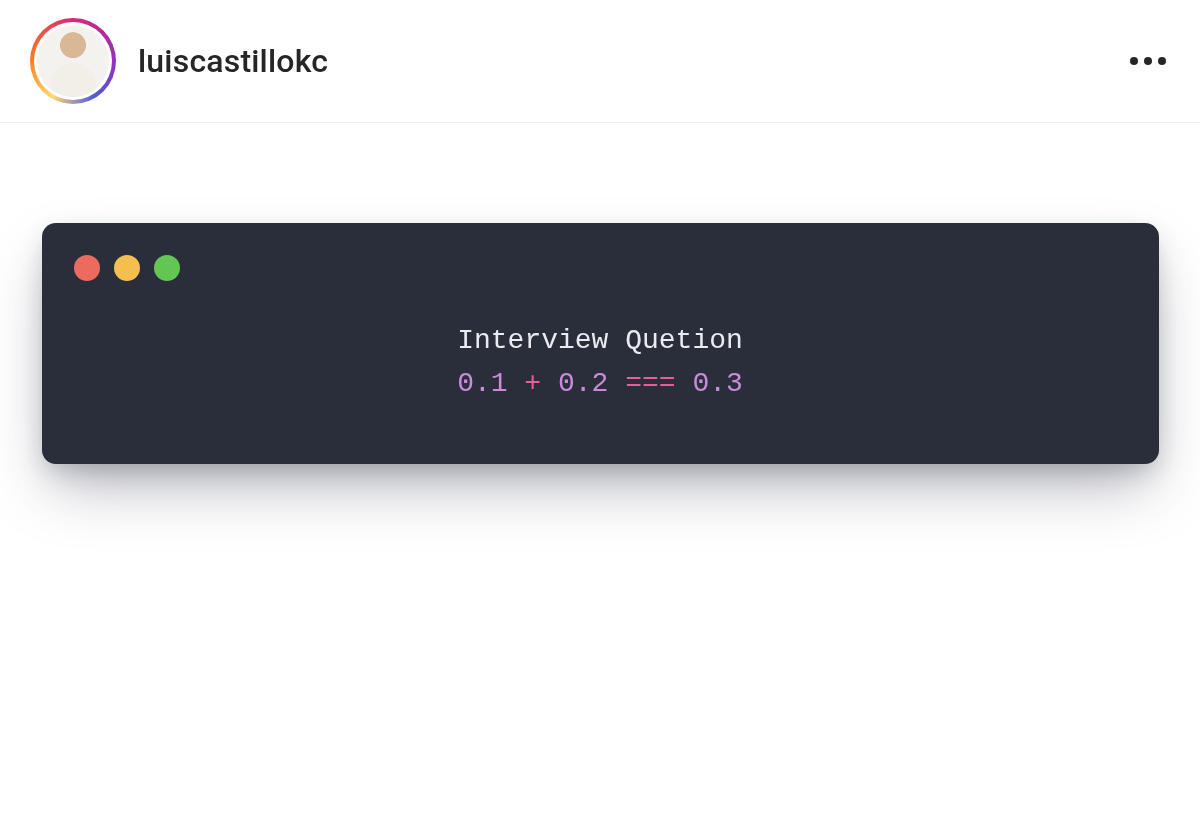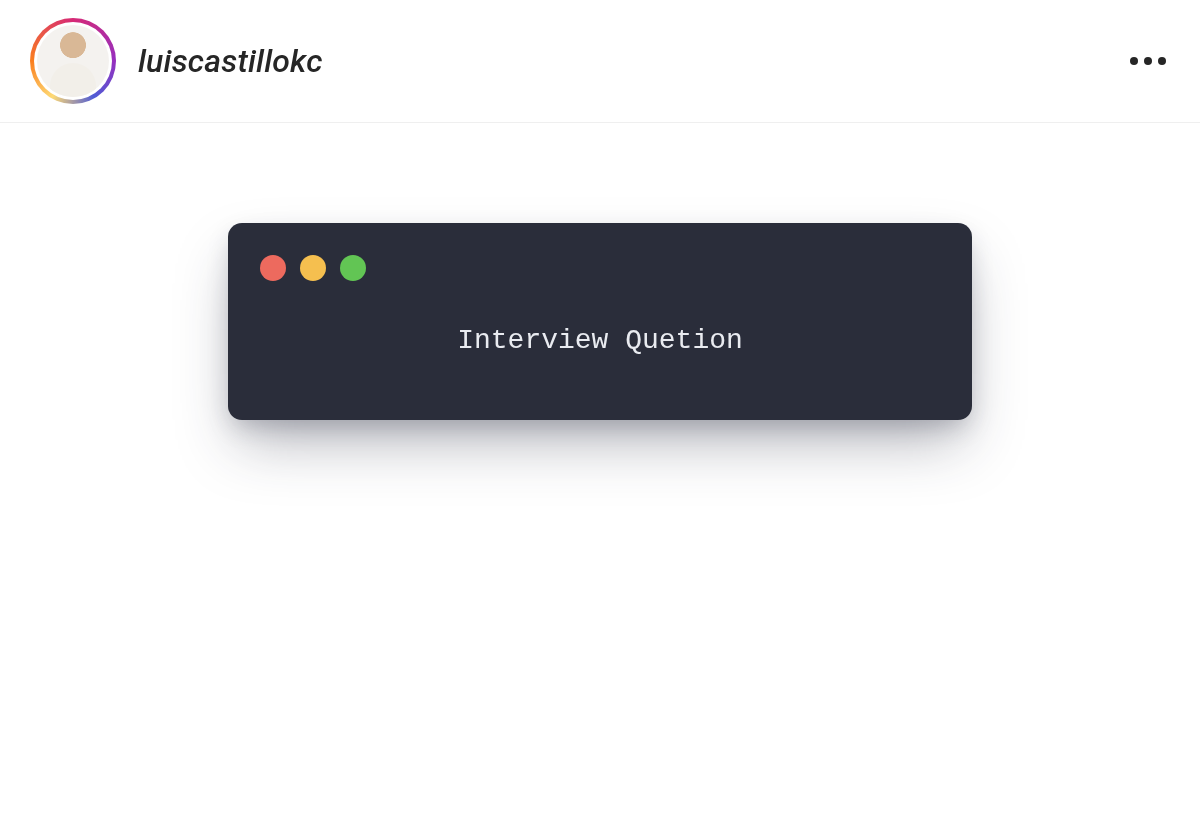--- a/index.html
+++ b/index.html
@@ -5,21 +5,20 @@
   * { box-sizing: border-box; margin: 0; padding: 0; }
   html, body { width: 1200px; height: 826px; background: #ffffff; font-family: -apple-system, BlinkMacSystemFont, "Segoe UI", Roboto, Helvetica, Arial, sans-serif; }
 
   
   .header {
     display: flex;
     align-items: center;
     justify-content: space-between;
     padding: 18px 24px 18px 30px;
     border-bottom: 1px solid #efefef;
-    font-style: italic;
   }
   .header-left {
     display: flex;
     align-items: center;
     gap: 22px;
   }
   .avatar-ring {
     width: 86px;
     height: 86px;
     border-radius: 50%;
@@ -83,21 +82,21 @@
 
   
   .content {
     width: 100%;
     padding-top: 100px;
     display: flex;
     justify-content: center;
   }
 
   .code-window {
-    width: 744px;
+    width: 1117px;
     background: #2a2d3a;
     border-radius: 14px;
     box-shadow: 0 30px 60px -10px rgba(40,44,63,0.35), 0 10px 25px -5px rgba(40,44,63,0.25);
     padding: 28px 28px 58px 28px;
   }
 
   
   .traffic-lights {
     display: flex;
     gap: 14px;
@@ -157,17 +156,18 @@
       <div class="tl tl-yellow"></div>
       <div class="tl tl-green"></div>
     </div>
 
     <div class="code-body">
 
       <div class="code-line"><span class="c-white">Interview Quetion</span></div>
 
 
 
+      <div class="code-line"><span class="c-number">0.1</span><span class="c-op"> + </span><span class="c-number">0.2</span><span class="c-eqp"> === </span><span class="c-number">0.3</span></div>
 
 
     </div>
   </div>
 </div>
 
 </body></html>

